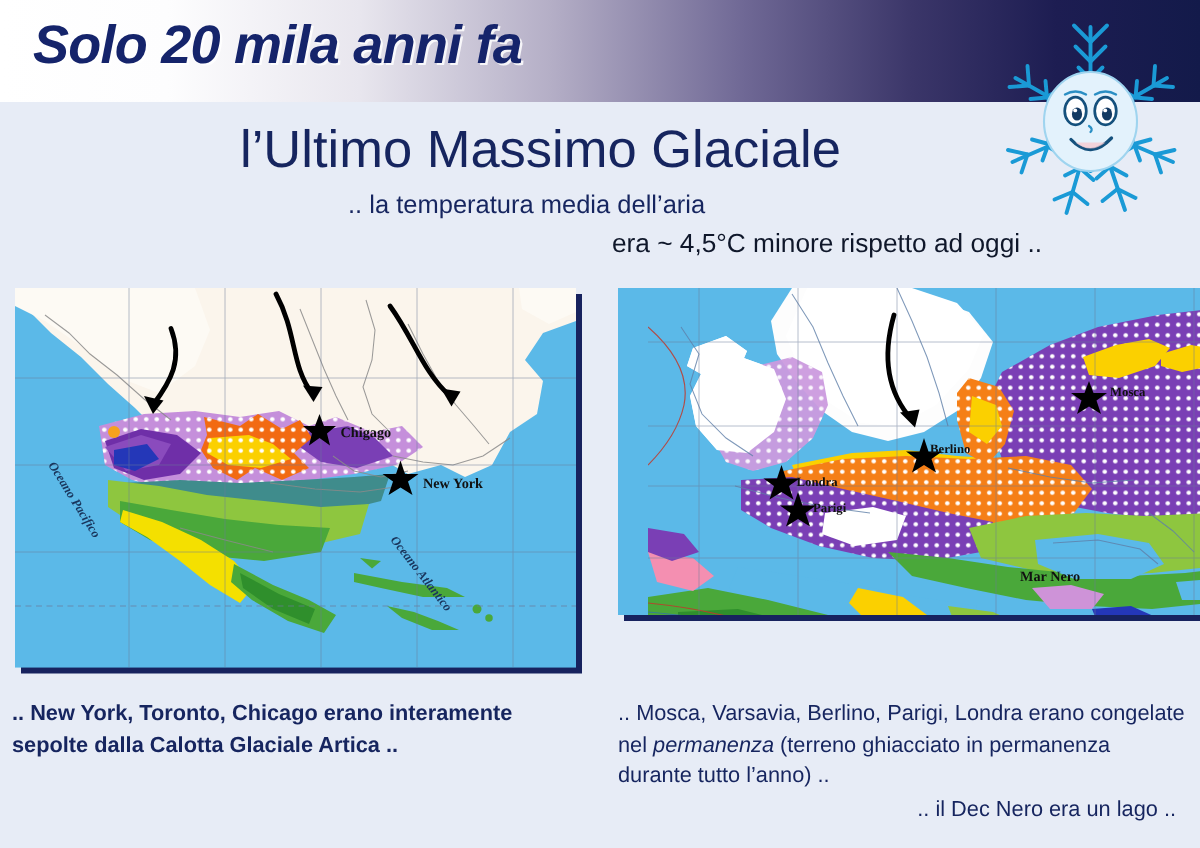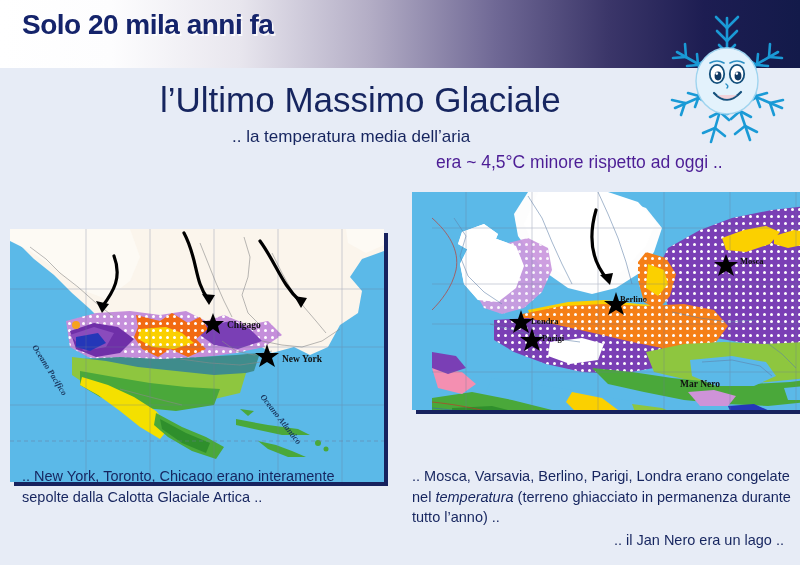--- a/index.html
+++ b/index.html
@@ -26,21 +26,22 @@
         #e8e6ee 30%,
         #b4aec6 46%,
         #6f6895 62%,
         #3b3669 76%,
         #1d1d52 88%,
         #131a4a 100%);
   }
   #main-title {
     position: absolute;
     left: 22px; top: 9px;
-    font-size: 28px;
+    font-size: 36px;
+    font-style: italic;
     font-weight: bold;
     color: #15246b;
     letter-spacing: -0.5px;
     text-shadow: 1.5px 1.5px 0 rgba(255,255,255,0.85);
     white-space: nowrap;
   }
 
   
   #snowflake-mascot {
     position: absolute;
@@ -61,52 +62,52 @@
     position: absolute;
     left: 232px; top: 127px;
     font-size: 17px;
     color: #16255f;
     white-space: nowrap;
   }
   #subtitle-line3 {
     position: absolute;
     left: 408px; top: 152px;
     font-size: 17.5px;
-    color: #4c1d95;
+    color: #0f172a;
     white-space: nowrap;
-    margin-left: 28px;
   }
 
   
   .map-frame {
     position: absolute;
     box-shadow: 4px 4px 0 0 #17225e;
     overflow: hidden;
     background: #5bb9e8;
   }
   #map-north-america {
     left: 10px; top: 192px;
-    width: 374px; height: 253px; margin-top: 37px;
+    width: 374px; height: 253px;
   }
   #map-europe {
     left: 412px; top: 192px;
     width: 375px; height: 218px; padding-left: 20px;
   }
   .map-frame svg { display: block; }
 
   
   .caption {
     position: absolute;
     color: #16255f;
     font-size: 14.5px;
     line-height: 20.5px;
   }
   #caption-left {
-    left: 22px; top: 466px;
+    left: 8px; top: 466px;
     width: 350px;
+    font-weight: bold;
   }
   #caption-right {
     left: 412px; top: 466px;
     width: 380px;
   }
   #caption-right-extra {
     position: absolute;
     left: 412px; top: 530px;
     width: 372px;
     text-align: right;
@@ -446,16 +447,16 @@
       <text x="110" y="149" font-family="'Liberation Serif',serif" font-size="8.5" font-weight="bold" fill="#111111">Parigi</text>
 
       <text x="248" y="195" font-family="'Liberation Serif',serif" font-size="9.5" font-weight="bold" fill="#111111">Mar Nero</text>
     </g>
   </svg>
 </div>
 
 <div class="caption" id="caption-left">.. New York, Toronto, Chicago erano interamente sepolte dalla Calotta Glaciale Artica ..</div>
 
 <div class="caption" id="caption-right">
-  <span>.. Mosca, Varsavia, Berlino, Parigi, Londra erano congelate nel </span><span class="ital">temperatura</span><span> (terreno ghiacciato in permanenza durante tutto l’anno) ..</span>
+  <span>.. Mosca, Varsavia, Berlino, Parigi, Londra erano congelate nel </span><span class="ital">permanenza</span><span> (terreno ghiacciato in permanenza durante tutto l’anno) ..</span>
 </div>
 
-<div id="caption-right-extra">.. il Jan Nero era un lago ..</div>
+<div id="caption-right-extra">.. il Dec Nero era un lago ..</div>
 
 </body></html>

